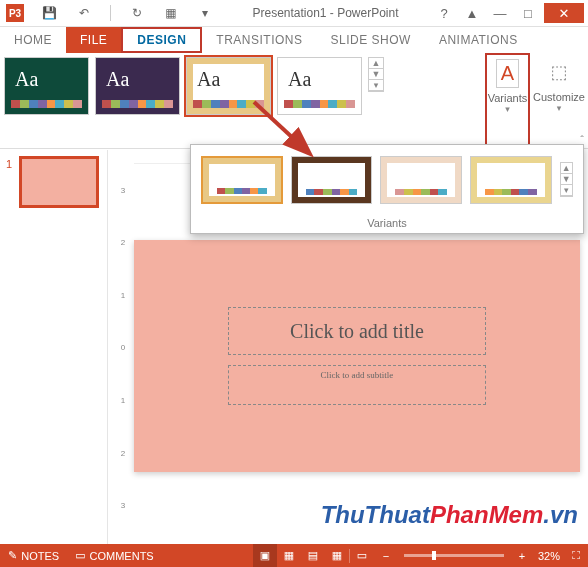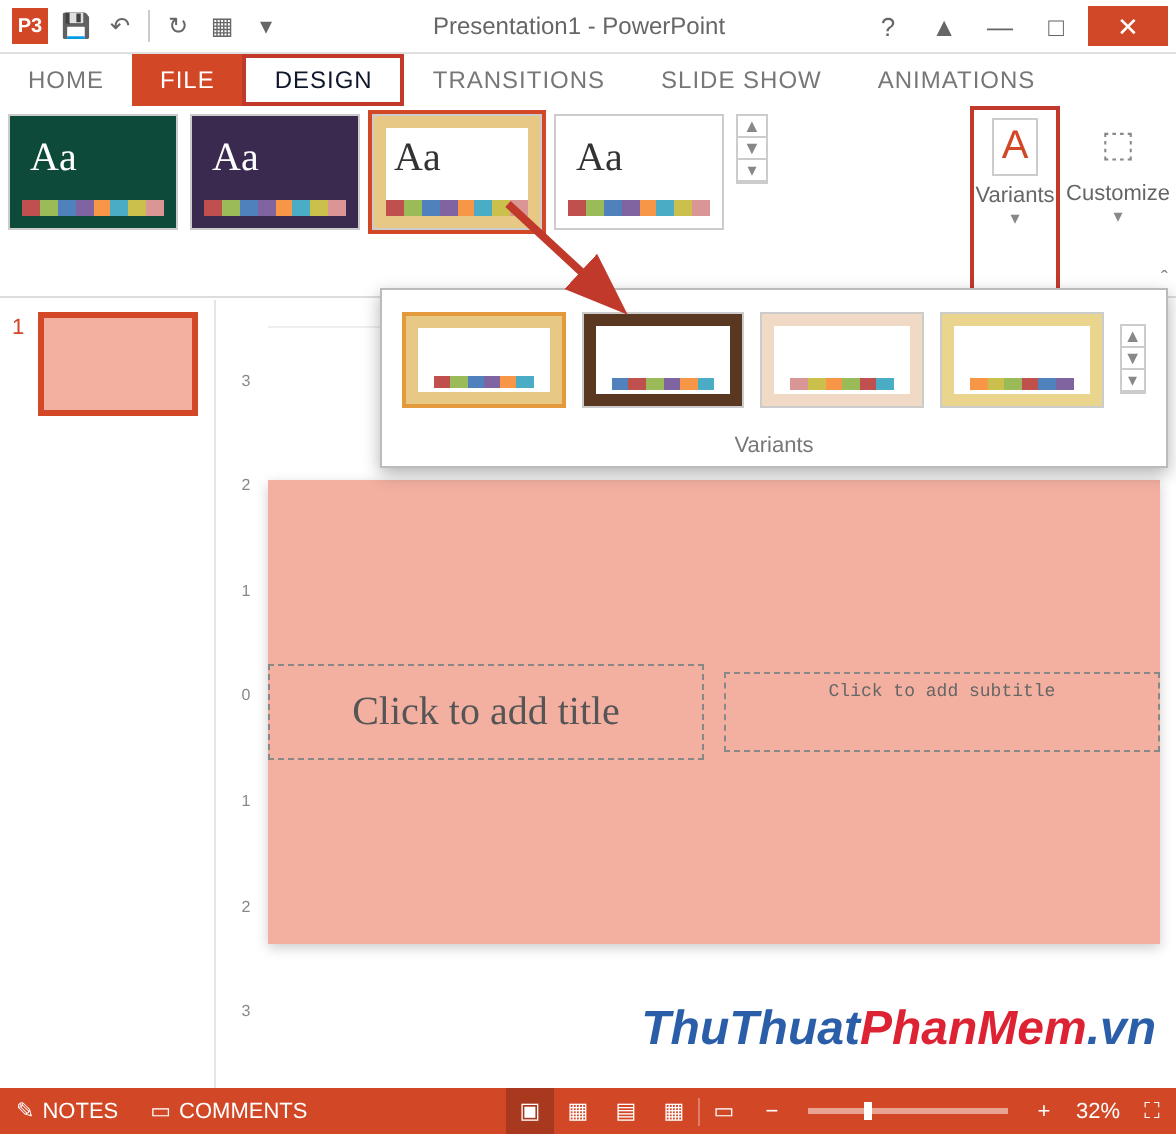--- a/index.html
+++ b/index.html
@@ -1,33 +1,33 @@
 <!DOCTYPE html>
 <html><head>
 <meta charset="utf-8">
 <style>
   * { box-sizing: border-box; margin: 0; padding: 0; font-family: "Segoe UI", sans-serif; }
   body { width: 588px; height: 567px; background: #fff; position: relative; overflow: hidden; }
 
   
   .titlebar { height: 27px; background: #fff; display: flex; align-items: center; border-bottom: 1px solid #e0e0e0; }
-  .qat { display: flex; align-items: center; gap: 6px; padding: 0 6px; }
+  .qat { display: flex; align-items: center; gap: 18px; padding: 0 6px; }
   .pp-logo { width: 18px; height: 18px; background: #d24726; display: flex; align-items: center; justify-content: center; color: #fff; font-size: 10px; font-weight: bold; }
   .qat-btn { width: 16px; height: 16px; display: flex; align-items: center; justify-content: center; color: #666; font-size: 12px; }
   .qat-sep { width: 1px; height: 16px; background: #ccc; }
   .title-text { flex: 1; text-align: center; font-size: 12px; color: #666; }
   .win-controls { display: flex; gap: 4px; padding-right: 4px; }
   .win-btn { width: 24px; height: 20px; display: flex; align-items: center; justify-content: center; font-size: 13px; color: #666; }
   .win-close { background: #d04828; color: #fff; width: 40px; }
 
   
   .tabbar { height: 26px; display: flex; align-items: stretch; background: #fff; }
   .tab { padding: 0 14px; font-size: 12px; color: #777; display: flex; align-items: center; letter-spacing: 0.5px; }
   .tab-file { background: #d24726; color: #fff; font-weight: normal; padding: 0 14px; }
-  .tab-active { color: #0f172a; border: 2px solid #d24726; border-bottom: none; position: relative; }
+  .tab-active { color: #0369a1; border: 2px solid #d24726; border-bottom: none; position: relative; font-weight: bold; }
   .tab-highlight { border: 2px solid #c0392b; }
 
   
   .ribbon { height: 96px; background: #fff; border-bottom: 1px solid #ddd; display: flex; position: relative; }
   .themes-group { flex: 1; padding: 4px 4px 0 4px; display: flex; flex-direction: column; }
   .theme-row { display: flex; gap: 6px; align-items: flex-start; }
   .theme-thumb { width: 85px; height: 58px; border: 1px solid #ccc; position: relative; overflow: hidden; }
   .theme-thumb.sel { outline: 2px solid #d24726; }
   .tt-aa { position: absolute; top: 10px; left: 10px; font-size: 20px; font-family: Georgia, serif; }
   .tt-bar { position: absolute; bottom: 6px; left: 6px; right: 6px; height: 8px; display:flex; }
@@ -76,23 +76,23 @@
   
   .work { position:absolute; left:0; top:150px; right:0; bottom:23px; background:#fff; display:flex; }
   .thumbpane { width:108px; border-right:1px solid #e5e5e5; padding:8px 6px; }
   .slidenum { font-size:11px; color:#d24726; display:inline-block; vertical-align:top; margin-right:4px; }
   .slidethumb { width:76px; height:48px; background:#f3b0a1; border:1px solid #d24726; display:inline-block; outline:2px solid #d24726; }
 
   .editor { flex:1; background:#fff; position:relative; padding: 0 8px 8px 26px; }
   .ruler-h { position:absolute; left:26px; right:8px; top:0; height:14px; background:#fff; border-bottom:1px solid #eee; font-size:8px; color:#888; display:flex; align-items:center; justify-content:center; }
   .ruler-v { position:absolute; left:8px; top:14px; bottom:12px; width:14px; background:#fff; display:flex; flex-direction:column; align-items:center; justify-content:space-around; font-size:8px; color:#888; }
   .canvas-wrap { position:absolute; left:26px; right:8px; top:90px; bottom:12px; }
-  .slide-canvas { width:100%; height:232px; background:#f3b0a1; box-shadow:0 2px 6px rgba(0,0,0,0.2); display:flex; flex-direction:row; align-items:center; justify-content:center; gap:10px; }
+  .slide-canvas { width:100%; height:232px; background:#f3b0a1; box-shadow:0 2px 6px rgba(0,0,0,0.2); display:flex; flex-direction:column; align-items:center; justify-content:center; gap:10px; }
   .title-ph { width:58%; height:48px; border:1px dashed #888; display:flex; align-items:center; justify-content:center; font-family:Georgia, serif; font-size:20px; color:#555; }
-  .sub-ph { width:58%; height:40px; border:1px dashed #888; display:flex; align-items:flex-start; justify-content:center; font-size:9px; color:#666; padding-top:4px; font-family:Liberation Mono, monospace; }
+  .sub-ph { width:58%; height:40px; border:1px dashed #888; display:flex; align-items:flex-start; justify-content:center; font-size:9px; color:#666; padding-top:4px; font-family:Liberation Serif, serif; }
 
   
   .wm { position:absolute; right:10px; bottom:38px; font-size:24px; font-weight:bold; font-style:italic; font-family: Arial, sans-serif; }
   .wm .a { color:#2b5ea8;margin-top:30px; } .wm .b { color:#d23; } .wm .c { color:#2b5ea8; }
 
   
   .status { position:absolute; left:0; right:0; bottom:0; height:23px; background:#d24726; color:#fff; display:flex; align-items:center; font-size:11px; }
   .st-btn { padding:0 8px; display:flex; align-items:center; gap:4px; height:100%; }
   .st-sep { width:1px; height:14px; background:rgba(255,255,255,0.3); }
   .st-spacer { flex:1; }

